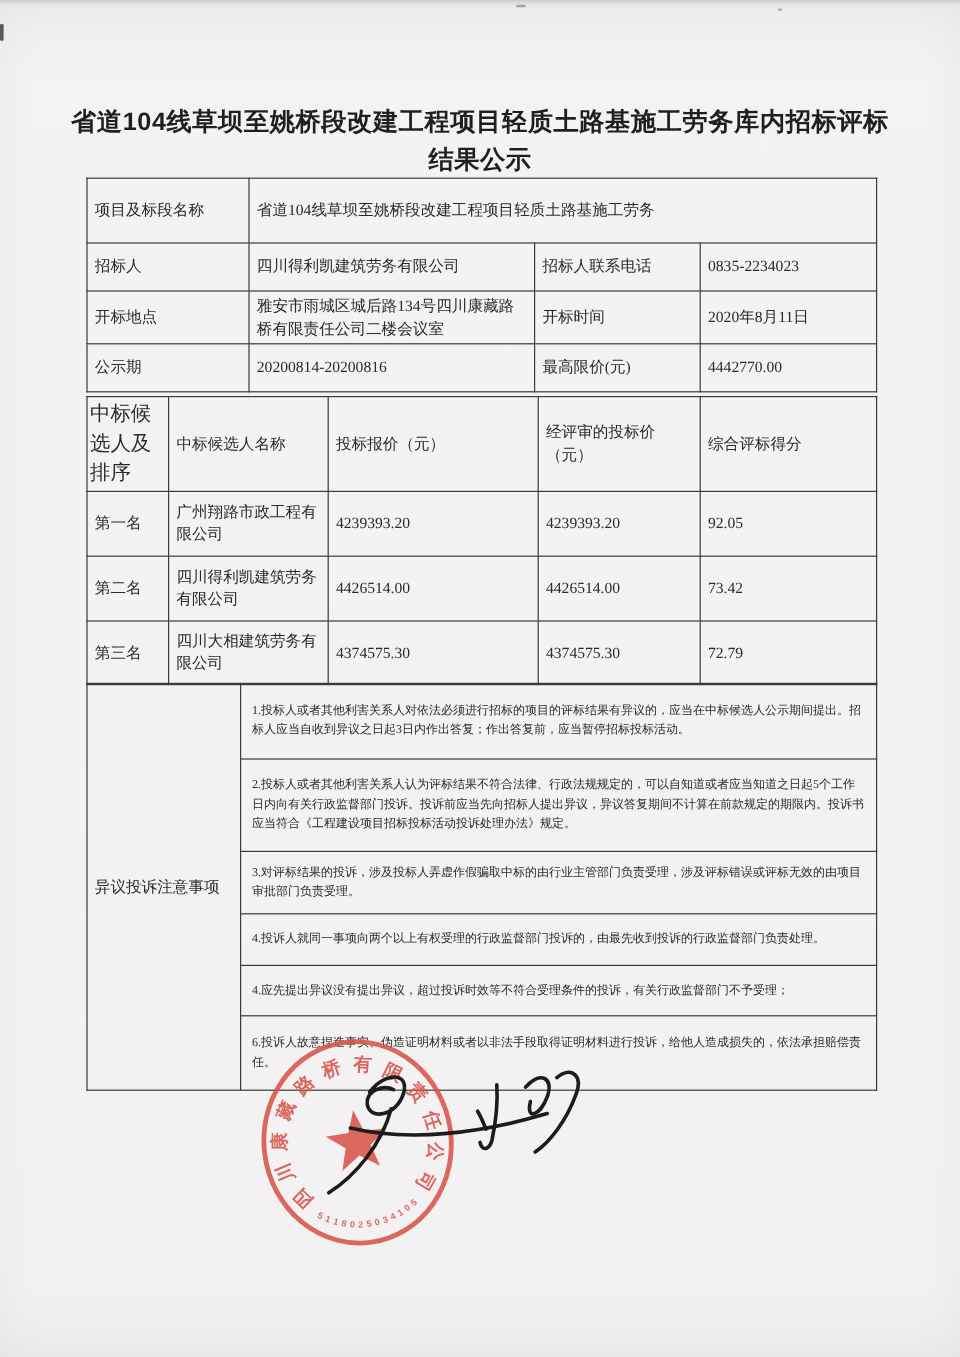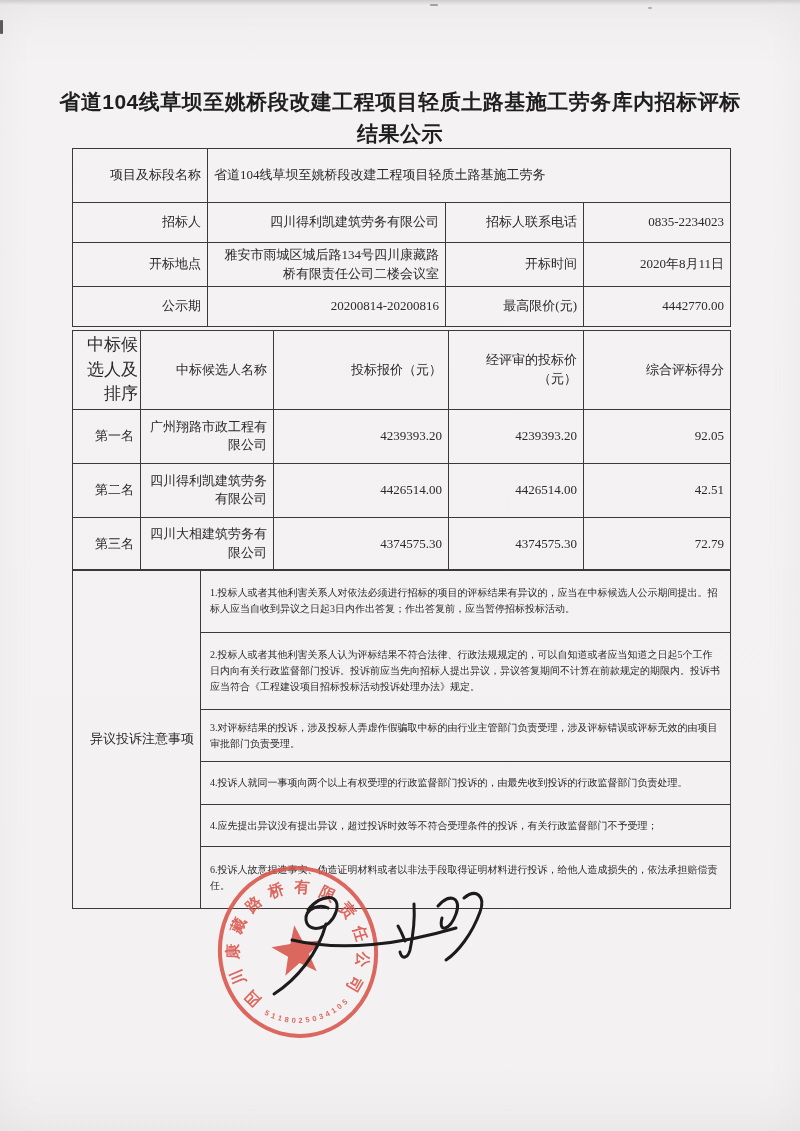--- a/index.html
+++ b/index.html
@@ -26,21 +26,21 @@
     font-size:21px; font-weight:bold; line-height:1.5;
     letter-spacing:0.5px;
     font-family:"Liberation Sans","DejaVu Sans",sans-serif;
     color:#1f1f1f;
   }
 
   .tables { position:absolute; left:72px; top:148px; width:658px; }
   table { border-collapse:collapse; table-layout:fixed; width:658px; }
   td {
     border:1.6px solid #3a3a3a;
-    text-align:right; vertical-align:middle;
+    text-align:left; vertical-align:middle;
     font-size:13px; line-height:1.45;
     padding:2px 6px;
     color:#2a2a2a;
   }
   .t-info { margin-bottom:3px; }
   .t-cand { margin-bottom:0; }
   .t-notice, .t-sign { margin-top:-1.6px; }
   td.left { text-align:left; }
   .notice-item { font-size:10px; line-height:1.62; text-align:left; padding:5px 9px; }
   .sign-row td { text-align:left; font-size:13px; padding-left:6px; height:75px; }
@@ -134,21 +134,21 @@
         <td>广州翔路市政工程有限公司</td>
         <td>4239393.20</td>
         <td>4239393.20</td>
         <td>92.05</td>
       </tr>
       <tr style="height:54px;">
         <td>第二名</td>
         <td>四川得利凯建筑劳务有限公司</td>
         <td>4426514.00</td>
         <td>4426514.00</td>
-        <td>42.51</td>
+        <td>73.42</td>
       </tr>
       <tr style="height:53px;">
         <td>第三名</td>
         <td>四川大相建筑劳务有限公司</td>
         <td>4374575.30</td>
         <td>4374575.30</td>
         <td>72.79</td>
       </tr>
     </tbody>
       </table>

